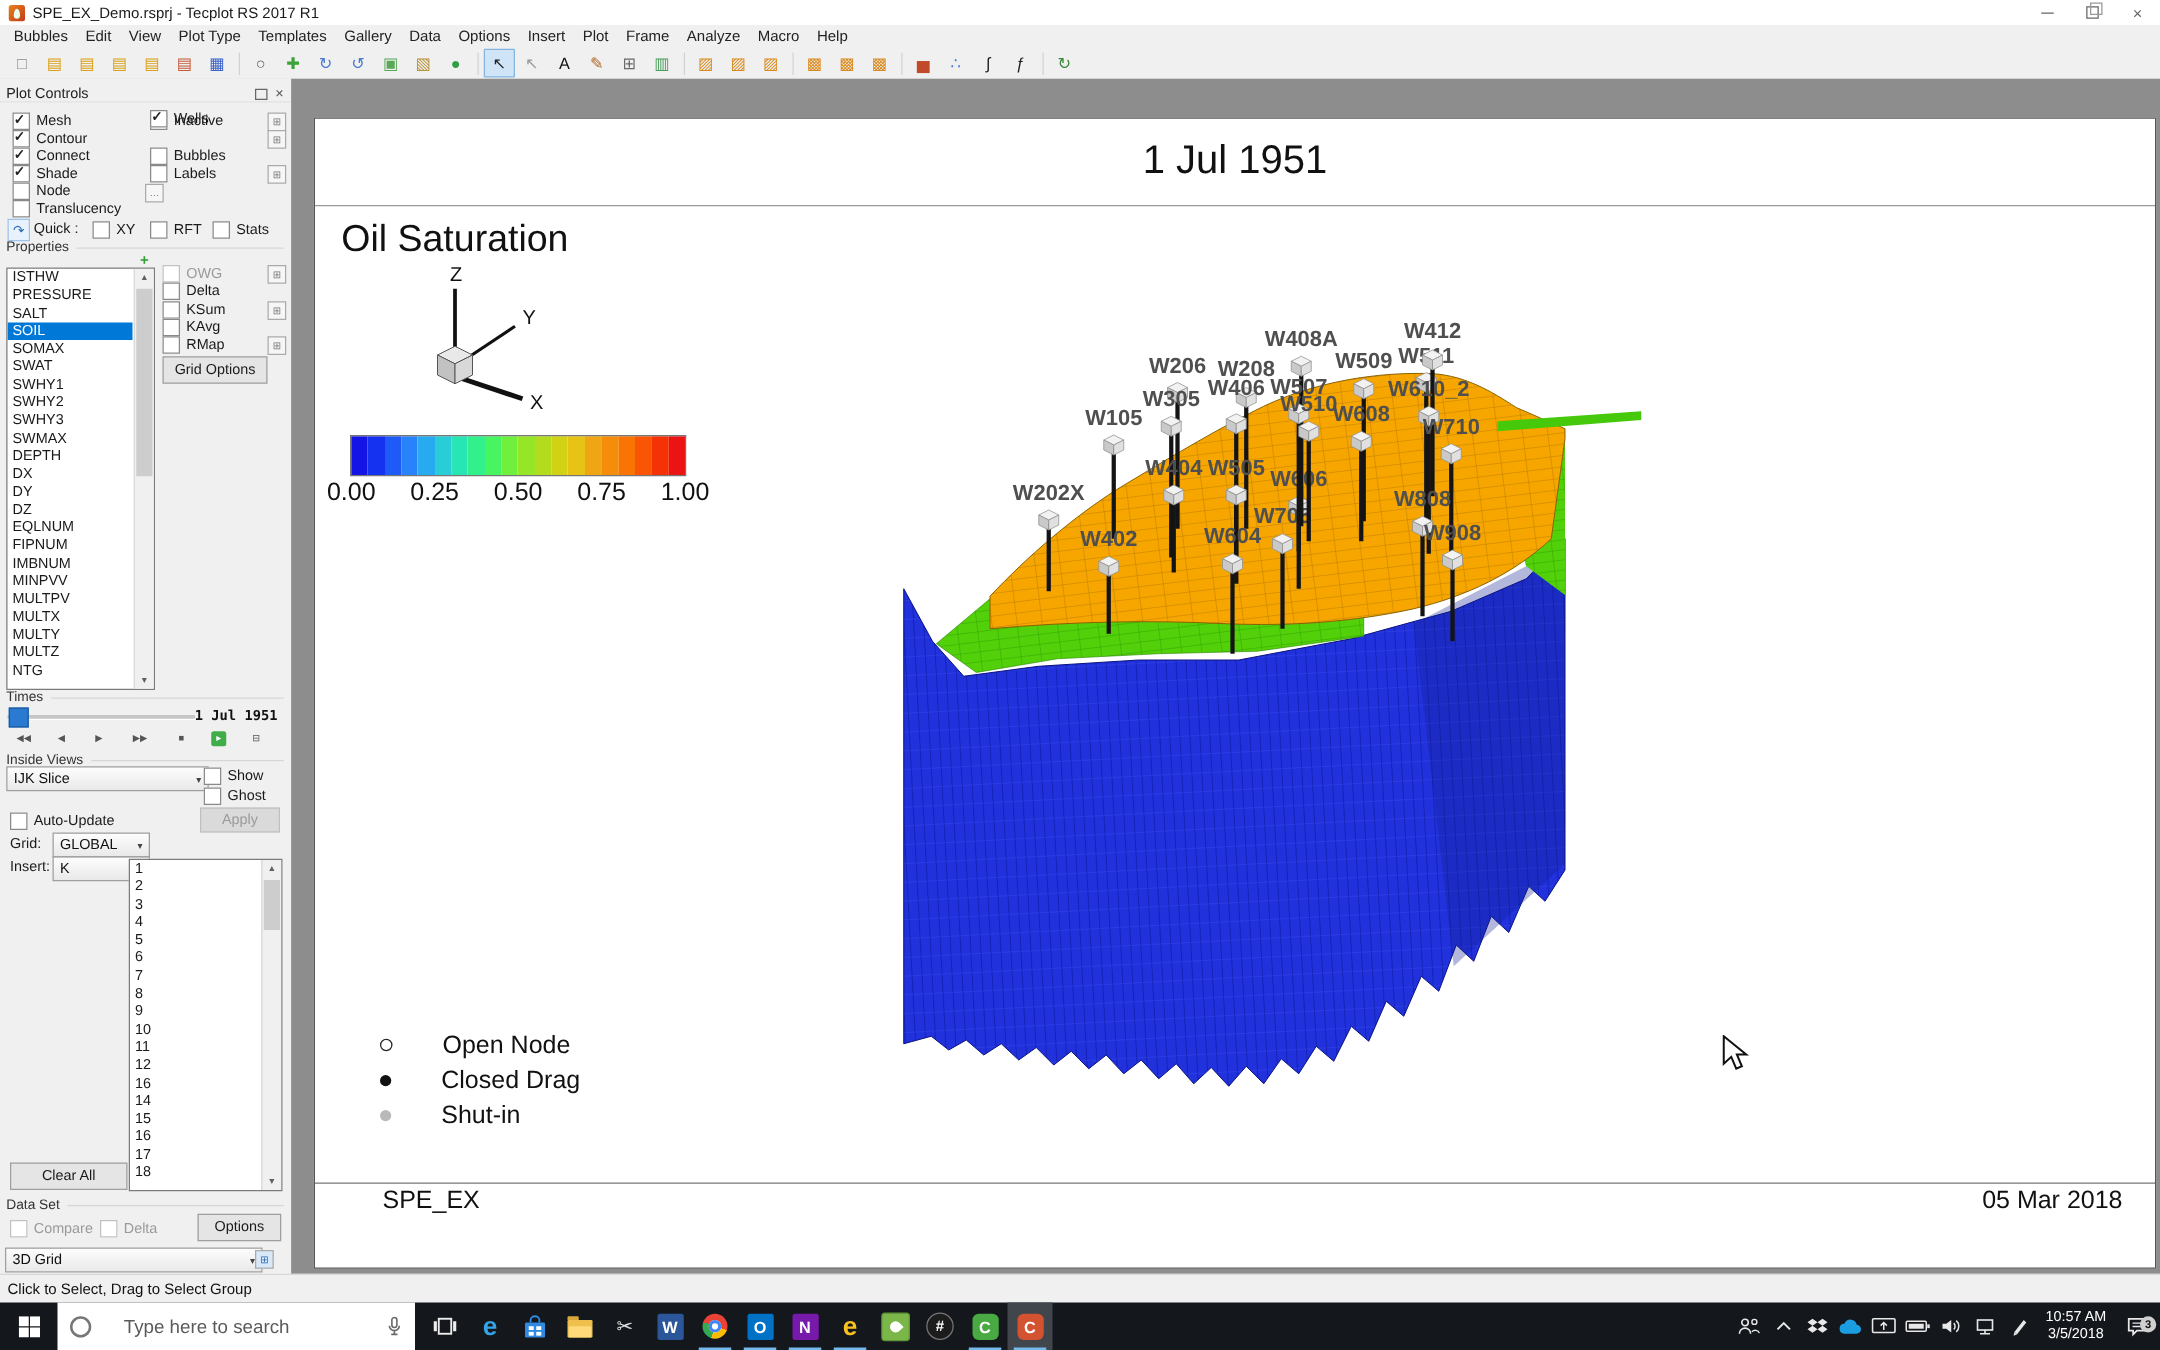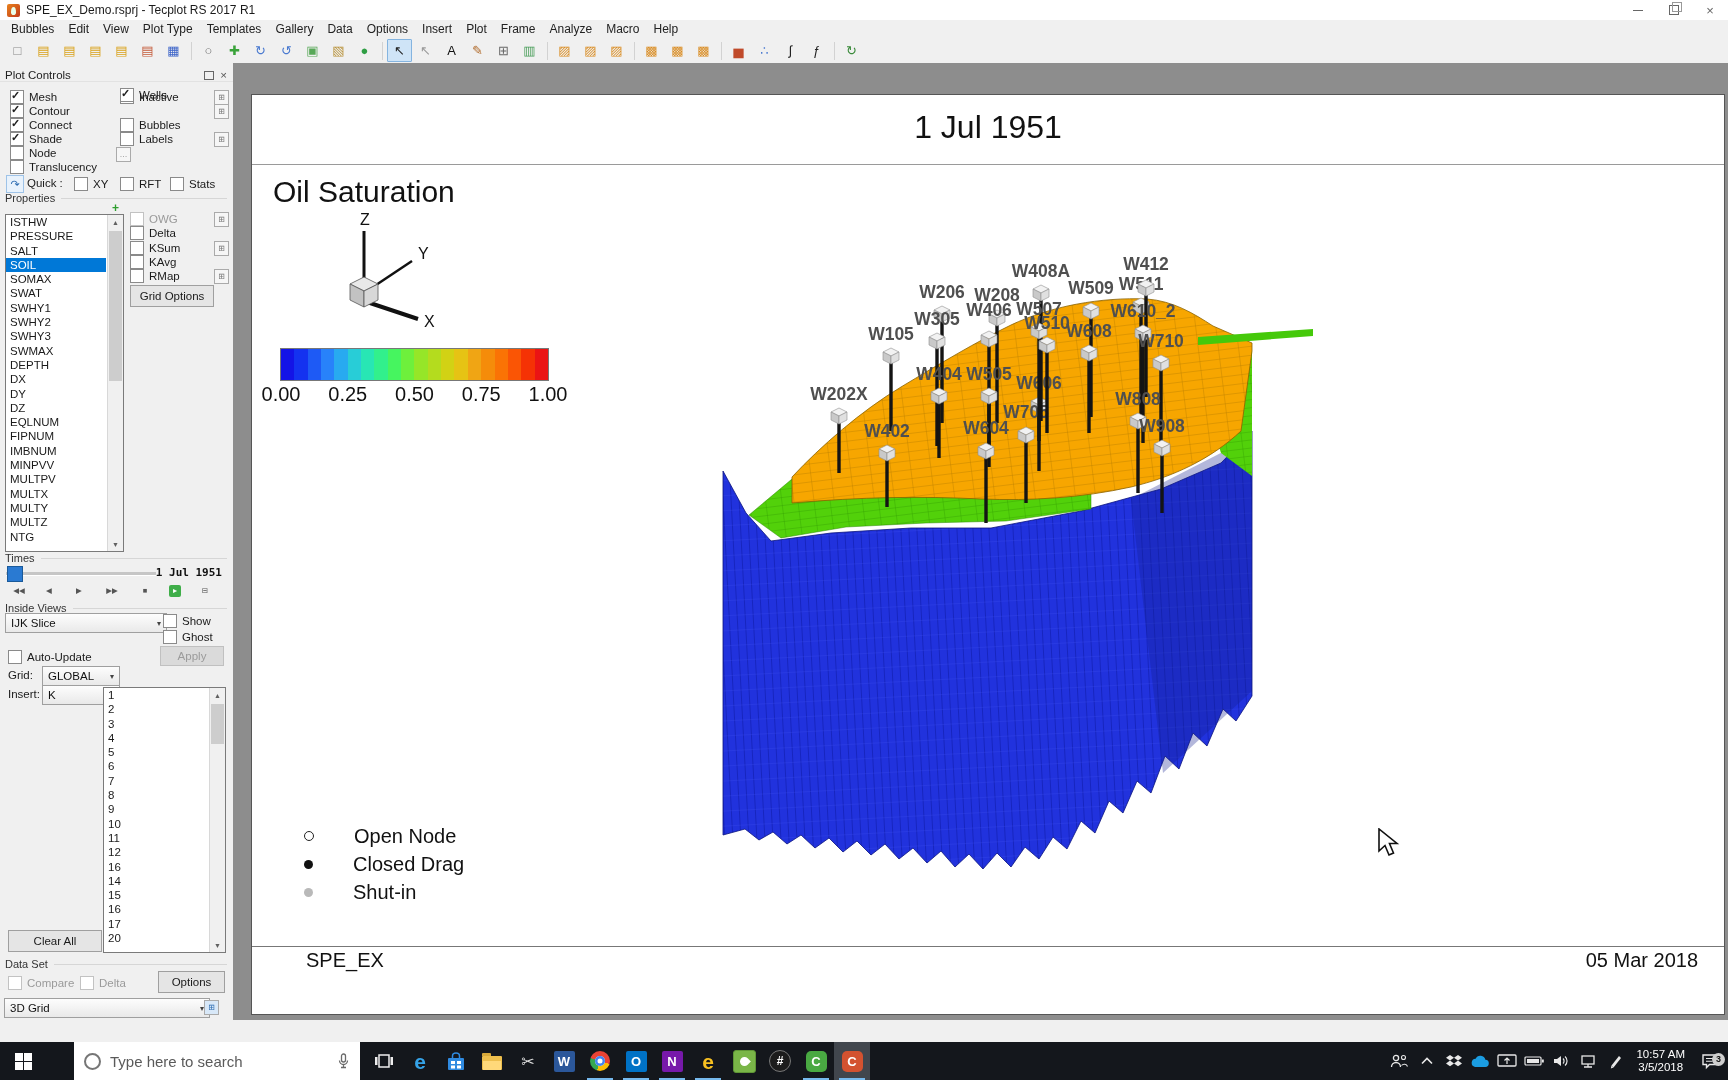--- a/index.html
+++ b/index.html
@@ -69,21 +69,21 @@
   .mk-open{width:8px;height:8px;border:1.6px solid #222;background:#fff;}
   .mk-closed{width:9px;height:9px;background:#111;}
   .mk-shutin{width:9px;height:9px;background:#b9b9b9;}
   .footer-l{position:absolute;left:54px;top:854px;font-size:20px;color:#111;}
   .footer-r{position:absolute;right:26px;top:854px;font-size:20px;color:#111;}
   .resv{position:absolute;left:449px;top:146px;}
   .cursor{position:absolute;left:1125px;top:733px;}
   
   #taskbar{position:absolute;left:0;right:0;bottom:0;height:38px;background:#14171c;display:flex;align-items:stretch;color:#fff;}
   .start{width:46px;display:flex;align-items:center;justify-content:center;}
-  .searchbox{width:266px;background:#ffffff;display:flex;align-items:center;gap:9px;padding:0 10px;color:#5a5a5a;font-size:15px;margin-left:28px;}
+  .searchbox{width:266px;background:#ffffff;display:flex;align-items:center;gap:26px;padding:0 10px;color:#5a5a5a;font-size:15px;}
   .s-ring{width:13px;height:13px;border:2px solid #767676;border-radius:50%;flex:none;}
   .s-mic{margin-left:auto;flex:none;display:flex;}
   .app-slot{width:36px;display:flex;align-items:center;justify-content:center;position:relative;}
   .app-slot.open::after{content:"";position:absolute;bottom:0;left:5px;right:5px;height:2px;background:#76b9ed;}
   .app-slot.active{background:#41464d;}
   .ic-tile{width:21px;height:21px;display:flex;align-items:center;justify-content:center;color:#fff;font-size:13px;font-weight:bold;border-radius:2px;}
   .ic-tile2{border-radius:5px;}
   .ic-letter{font-size:21px;font-weight:bold;line-height:1;}
   .ic-chrome{width:20px;height:20px;border-radius:50%;background:conic-gradient(#ea4335 0 30%,#fbbc05 0 55%,#34a853 0 80%,#ea4335 0 100%);position:relative;}
   .ic-chrome::after{content:"";position:absolute;left:5px;top:5px;width:10px;height:10px;border-radius:50%;background:#fff;box-shadow:inset 0 0 0 2.5px #4285f4;}
@@ -434,21 +434,21 @@
           <div class="pitem">8</div>
           <div class="pitem">9</div>
           <div class="pitem">10</div>
           <div class="pitem">11</div>
           <div class="pitem">12</div>
           <div class="pitem">16</div>
           <div class="pitem">14</div>
           <div class="pitem">15</div>
           <div class="pitem">16</div>
           <div class="pitem">17</div>
-          <div class="pitem">20</div>
+          <div class="pitem">18</div>
         </div>
       <div class="vscroll">
         <span class="vs-up">▲</span>
         <span class="vs-thumb" style="top:16px;height:40px"></span>
         <span class="vs-dn">▼</span>
       </div>
     </div>
     <span class="btn" style="left:8px;top:867px;width:92px;height:20px">Clear All</span>
 
     <div class="group-label" style="top:895px">
@@ -721,20 +721,23 @@
       <div class="hline" style="top:851px;background:#777"></div>
       <div class="footer-l">SPE_EX</div>
       <div class="footer-r">05 Mar 2018</div>
 
       <svg class="cursor" width="26" height="30">
         <polygon points="2,1 2,23 8,17.5 12,27 16.5,25 12.5,15.5 20,15.5" fill="#fff" stroke="#111" stroke-width="1.6"></polygon>
       </svg>
     </div>
   </div>
 
+  <div class="statusbar">
+    <span>Click to Select, Drag to Select Group</span>
+  </div>
 </div>
 
 <div id="taskbar">
   <div class="start">
     <svg width="17" height="17">
       <rect x="0" y="0" width="8" height="8" fill="#fff"></rect>
         <rect x="9" y="0" width="8" height="8" fill="#fff"></rect>
       <rect x="0" y="9" width="8" height="8" fill="#fff"></rect>
         <rect x="9" y="9" width="8" height="8" fill="#fff"></rect>
     </svg>

